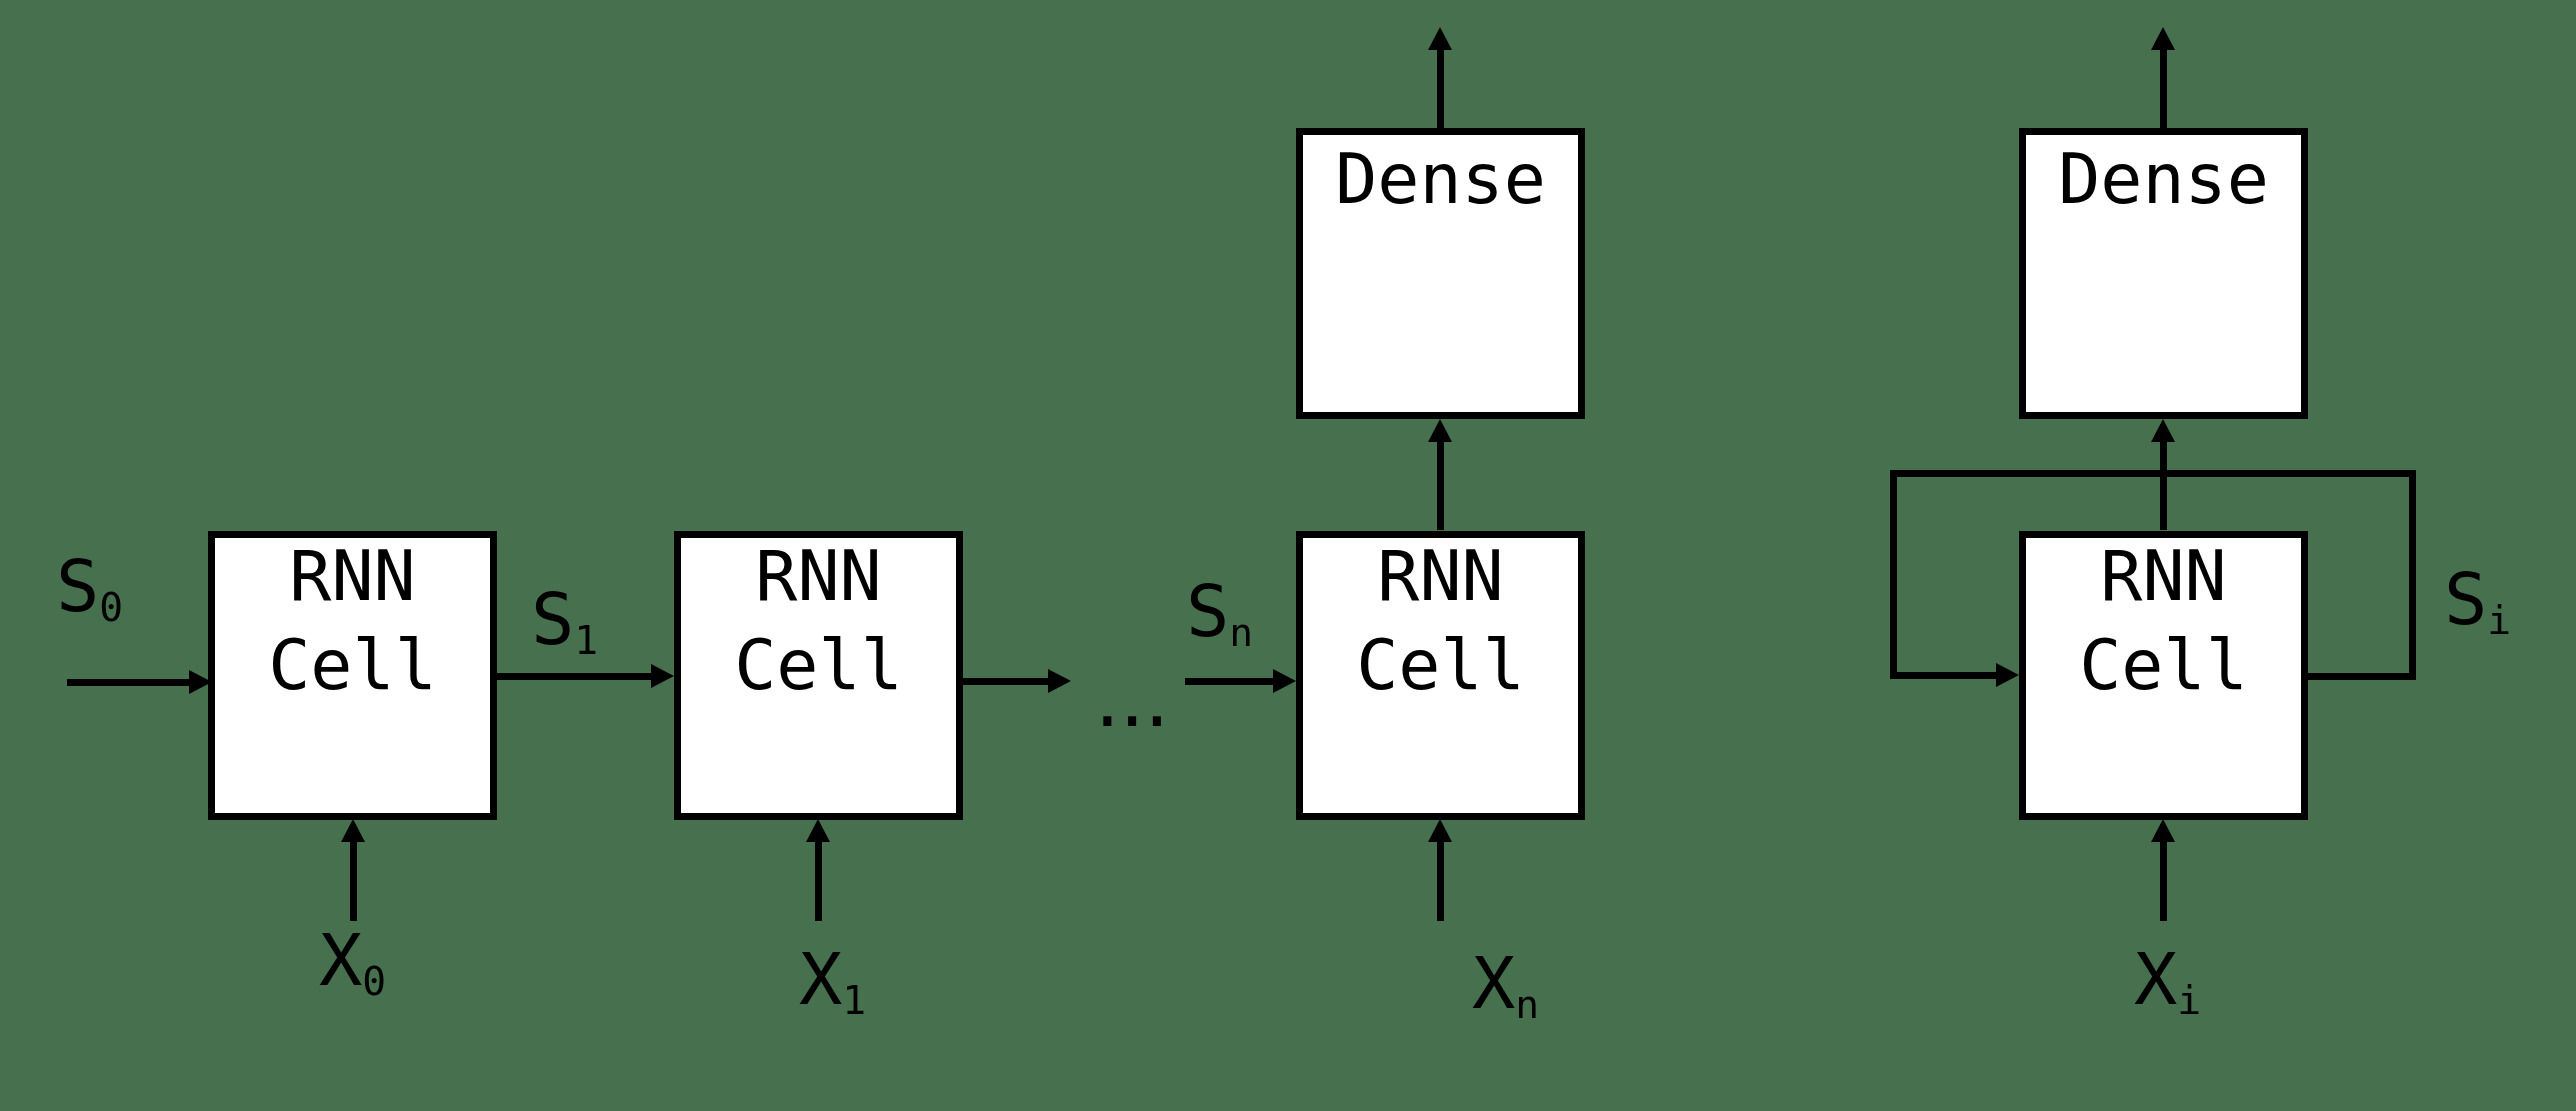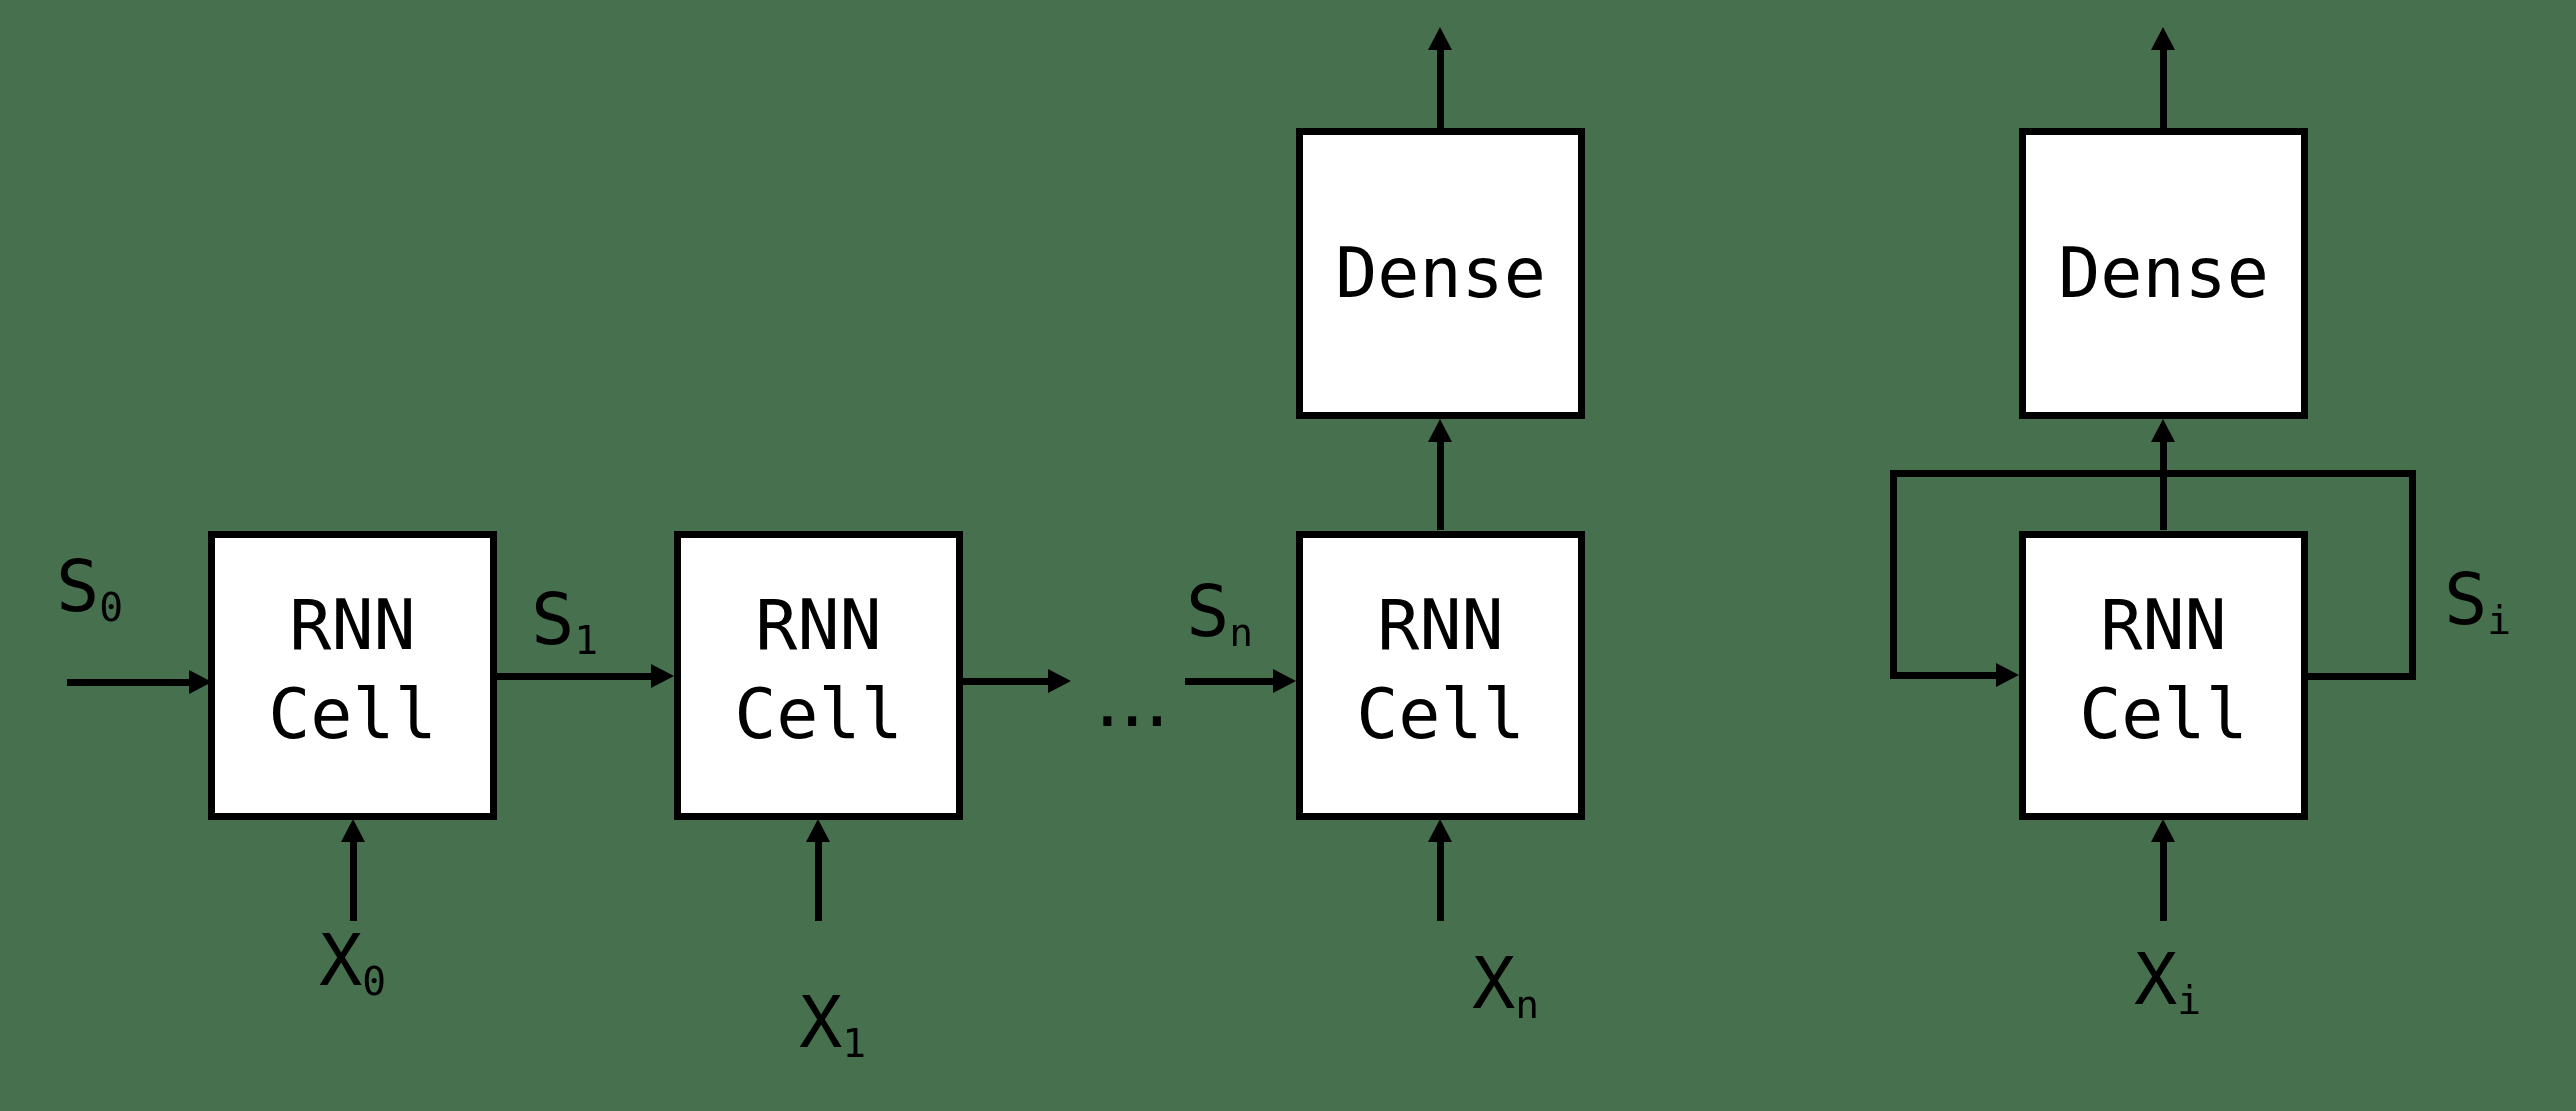--- a/index.html
+++ b/index.html
@@ -8,21 +8,21 @@
   html,body{margin:0;padding:0;background:var(--bg);}
   .canvas{
     position:relative; width:2576px; height:1111px; background:var(--bg);
     font-family:"DejaVu Sans Mono","Liberation Mono",monospace; color:var(--text);
     overflow:hidden;
   }
   
   .node{
     position:absolute; box-sizing:border-box; background:var(--fill);
     border:7px solid var(--stroke);
-    display:flex; flex-direction:column; align-items:center; justify-content:center;
+    display:flex; flex-direction:column; align-items:center; justify-content:flex-start;
   }
   .node .bl{ font-size:70px; line-height:89px; white-space:pre; transform:translateY(-6.2px); }
   .dense .bl{ transform:translateY(0); }
   
   .hline{ position:absolute; height:7px; background:var(--stroke); }
   .vline{ position:absolute; width:7px;  background:var(--stroke); }
   
   .head-right{ position:absolute; width:0; height:0;
     border-top:12.4px solid transparent; border-bottom:12.4px solid transparent;
     border-left:23px solid var(--stroke); }
@@ -63,21 +63,21 @@
   <div class="tag" style="left:531px;top:550px;margin-top:33px;">
     <span>S</span><span class="sub">1</span>
   </div>
   <div class="tag" style="left:1186px;top:575px;">
     <span>S</span><span class="sub">n</span>
   </div>
 
   <div class="tag" style="left:319px;top:924px;">
     <span>X</span><span class="sub">0</span>
   </div>
-  <div class="tag" style="left:799px;top:986px;">
+  <div class="tag" style="left:799px;top:943px;">
     <span>X</span><span class="sub">1</span>
   </div>
   <div class="tag" style="left:1472px;top:947px;">
     <span>X</span><span class="sub">n</span>
   </div>
 
   <div class="dots" style="left:1095px;top:660px;">...</div>
 
   <div class="hline" style="left:67px;top:679px;width:122px;"></div>
   <div class="head-right" style="left:189px;top:670px;"></div>

